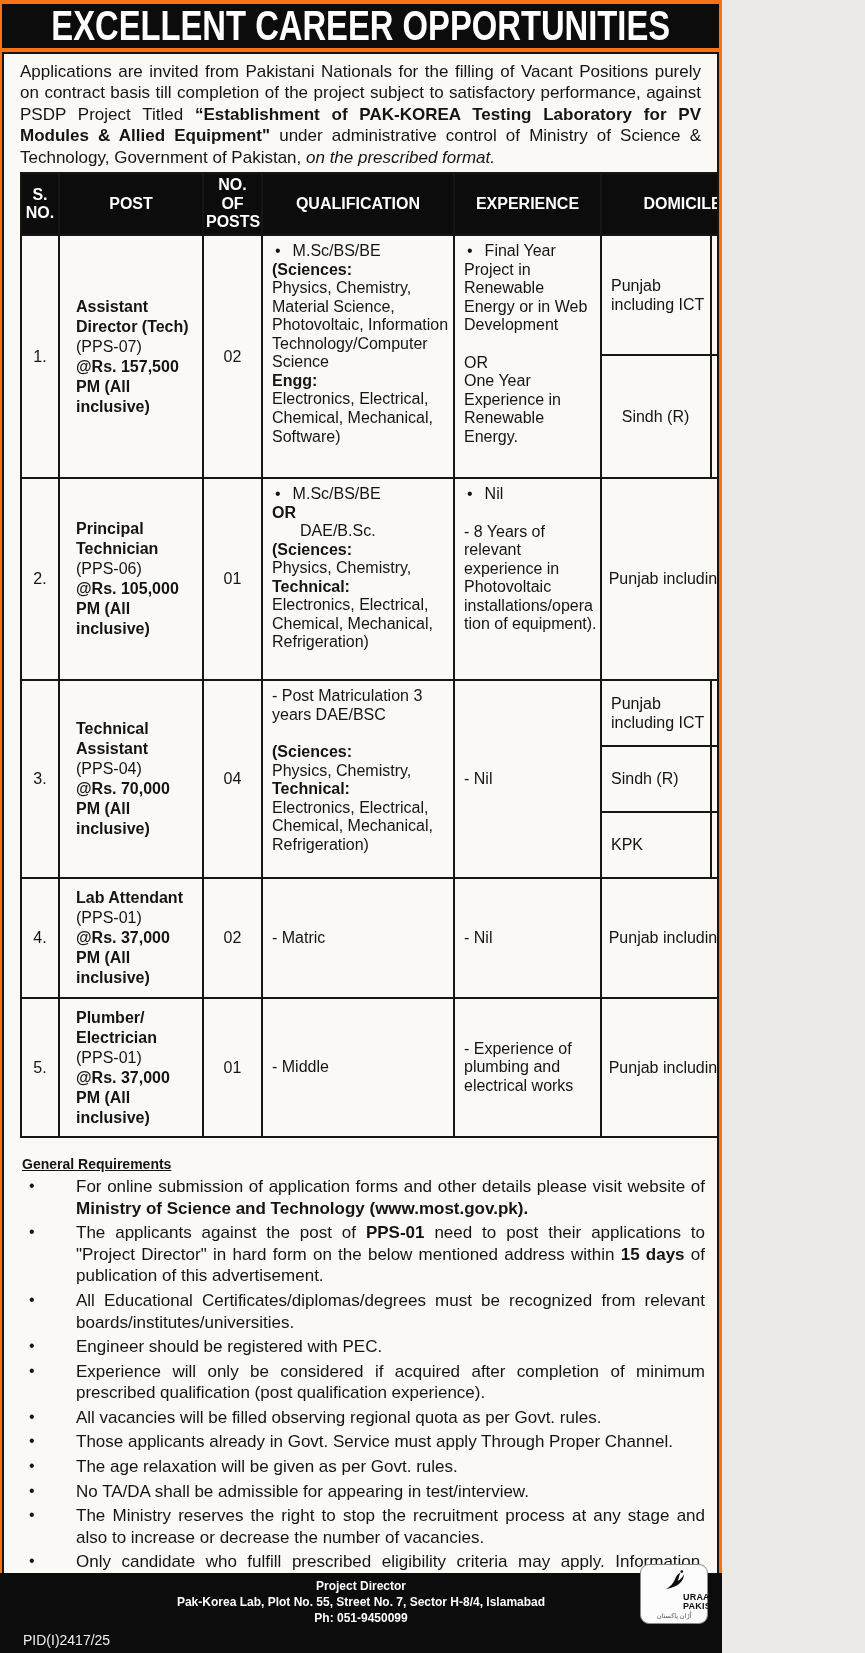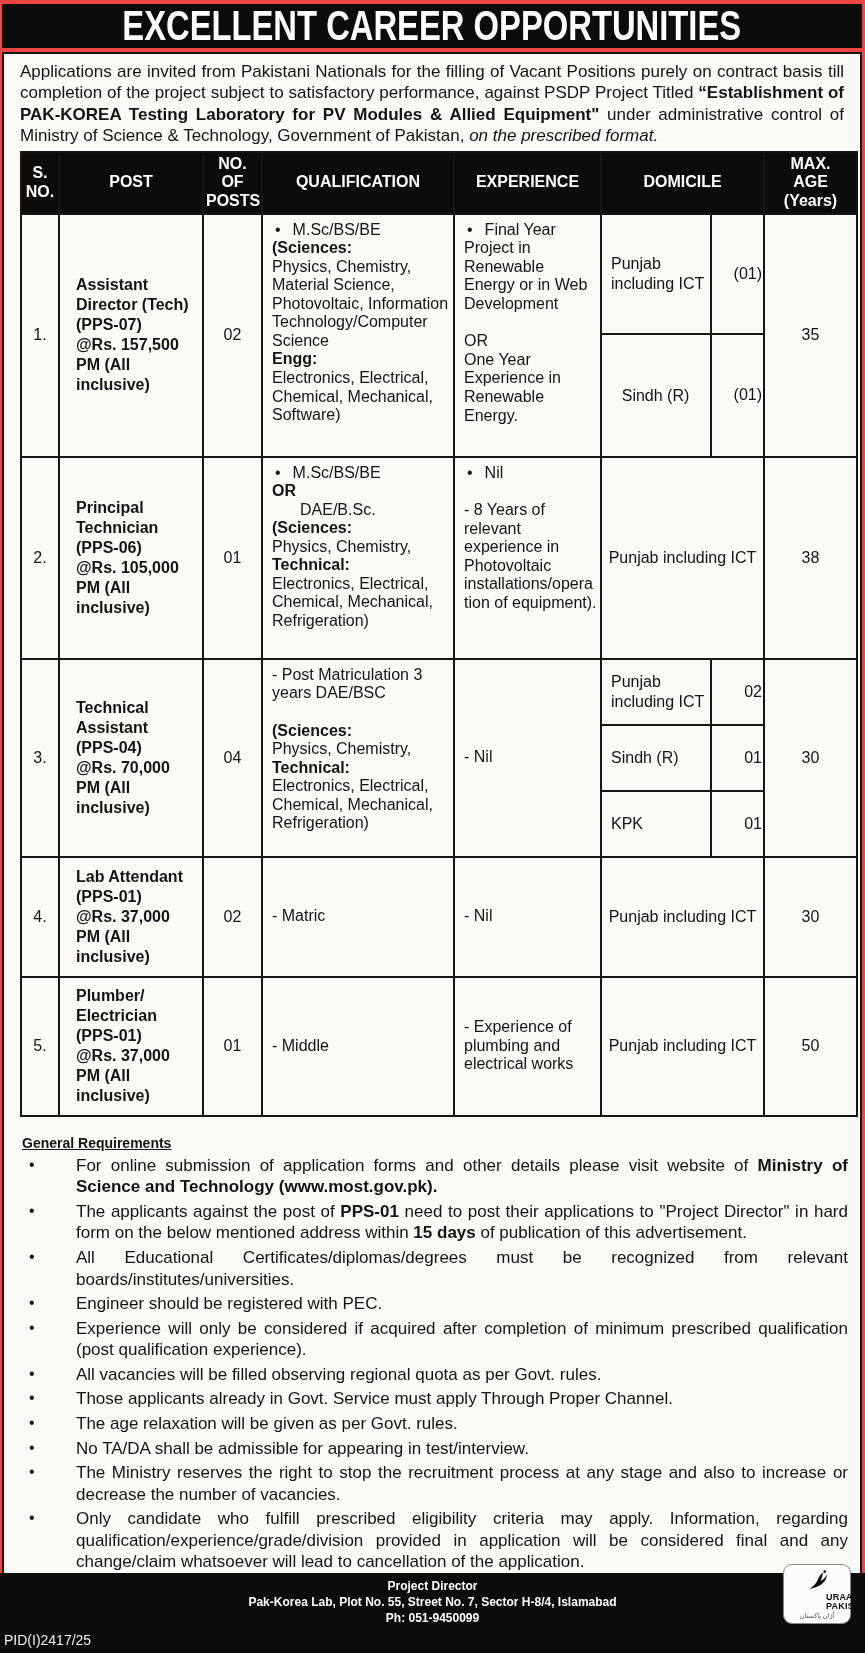--- a/index.html
+++ b/index.html
@@ -1,17 +1,17 @@
 <!DOCTYPE html>
 <html><head>
 <meta charset="utf-8">
 <style>
   html,body{margin:0;padding:0;}
   body{width:865px;height:1653px;background:#eceae6;font-family:"Liberation Sans",sans-serif;color:#141414;}
-  .page{position:relative;width:865px;height:1653px;background:#ef4444;overflow:hidden;}
+  .page{position:relative;width:722px;height:1653px;background:#f97316;overflow:hidden;}
 
   
   .titlebar{position:absolute;left:2px;right:3px;top:4px;height:44px;background:#0c0c0c;
     display:flex;align-items:center;justify-content:center;overflow:hidden;}
   .titlebar .title-text{color:#fff;font-weight:bold;font-size:42px;letter-spacing:0;
     transform:scaleX(0.78);transform-origin:center;white-space:nowrap;}
 
   
   .frame{position:absolute;left:2px;right:3px;top:52px;bottom:80px;border:2px solid #161616;
     border-bottom:none;overflow:hidden;background:#faf9f6;}
@@ -22,21 +22,21 @@
   .intro i{font-style:italic;}
 
   
   table.jobs{border-collapse:collapse;table-layout:fixed;width:836px;margin-left:16px;font-size:16px;}
   table.jobs td,table.jobs th{border:2px solid #161616;overflow:hidden;}
   table.jobs th{background:#0c0c0c;color:#fff;font-weight:bold;font-size:16px;text-align:center;
     vertical-align:middle;padding:2px;line-height:1.15;}
   .agehdr{display:inline-block;max-width:58px;}
   .c-sno{text-align:center;vertical-align:middle;}
   .c-post{vertical-align:middle;padding:4px 4px 4px 16px;font-weight:bold;line-height:1.25;}
-  .c-post .grade{font-weight:bold;display:block;}
+  .c-post .grade{font-weight:normal;display:block;}
   .c-post .pname,.c-post .salary{display:block;}
   .c-posts{text-align:center;vertical-align:middle;}
   .c-qual,.c-exp{vertical-align:top;padding:6px 3px 4px 9px;line-height:1.16;overflow-wrap:break-word;word-break:break-word;}
   .c-qual.vmid,.c-exp.vmid{vertical-align:middle;padding-top:2px;padding-bottom:2px;}
   .line{margin:0;}
   .l-bold{font-weight:bold;}
   .l-ind{padding-left:28px;}
   .bullet-glyph{margin:0 12px 0 3px;}
   .gap{height:19px;}
   .c-dom-region{vertical-align:middle;padding:3px 3px 3px 9px;line-height:1.2;}
@@ -52,21 +52,21 @@
   .genreq li{position:relative;padding-left:56px;margin:0 0 3px 0;line-height:1.27;text-align:justify;}
   .genreq li::before{content:"\2022";position:absolute;left:9px;top:0;font-size:16px;}
   .genreq b{font-weight:bold;}
   .genreq .u{}
 
   
   .footer{position:absolute;left:0;right:0;bottom:0;height:80px;background:#0c0c0c;color:#fff;
     text-align:center;}
   .footer .fline{font-weight:bold;font-size:12px;line-height:1.35;}
   .footer .fline.first{padding-top:5px;}
-  .pid{position:absolute;left:4px;bottom:5px;font-size:14px;font-weight:normal;color:#efefef;}
+  .pid{position:absolute;left:23px;bottom:5px;font-size:14px;font-weight:normal;color:#efefef;}
 
   
   .uraan{position:absolute;right:14px;top:-9px;width:62px;background:#fcfcfc;border:1px solid #8a8a8a;
     border-radius:9px;padding:3px 2px 3px 2px;color:#0c0c0c;text-align:center;line-height:1;}
   .uraan .bird{display:block;margin:0 auto 1px auto;}
   .uraan .l1,.uraan .l2{display:block;font-weight:bold;font-size:9px;letter-spacing:0.2px;margin-left:40px;}
   .uraan .urdu{display:block;font-size:6.5px;color:#555;margin-top:2px;}
 </style>
 </head>
 <body>

